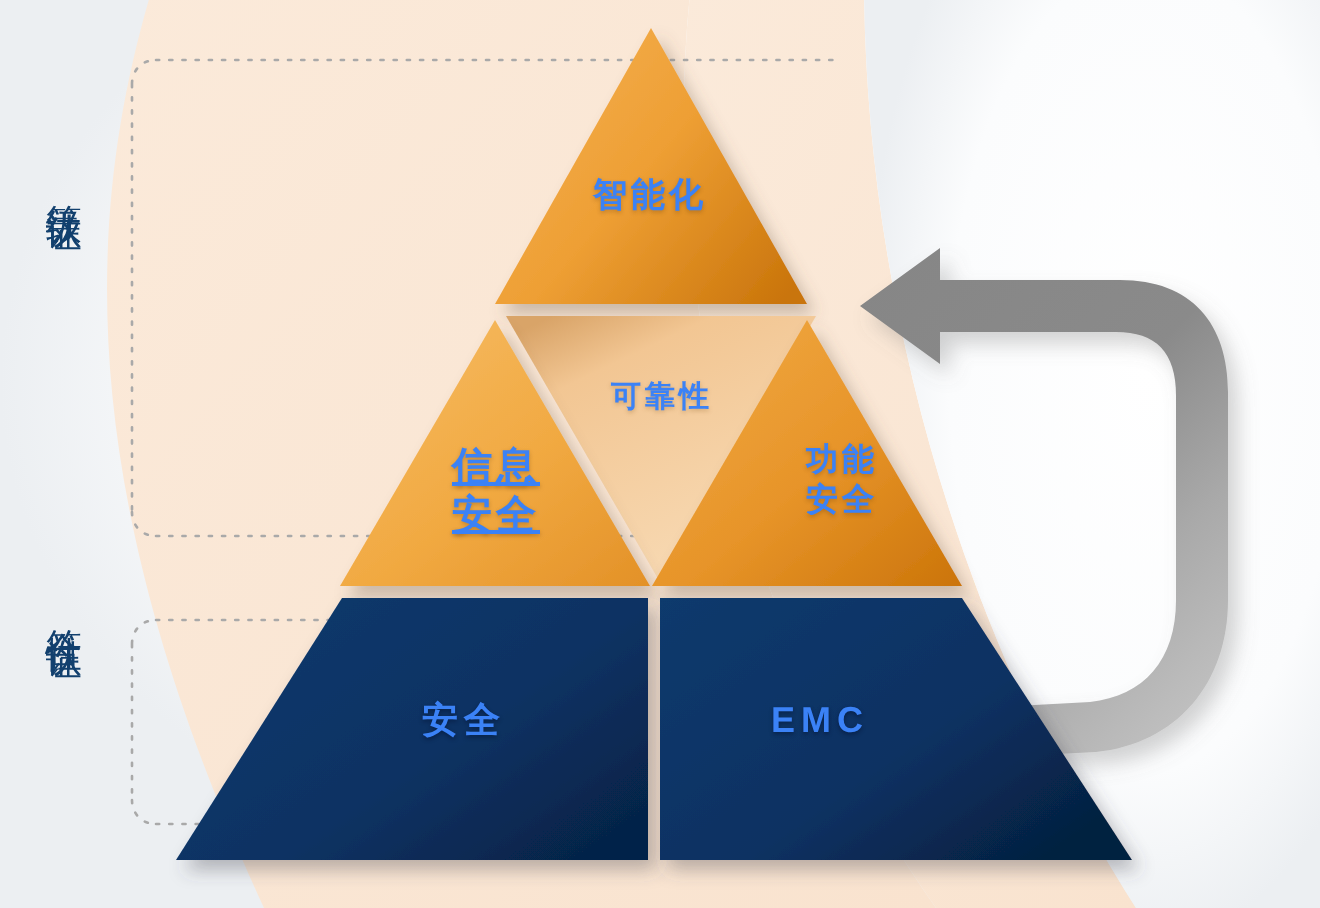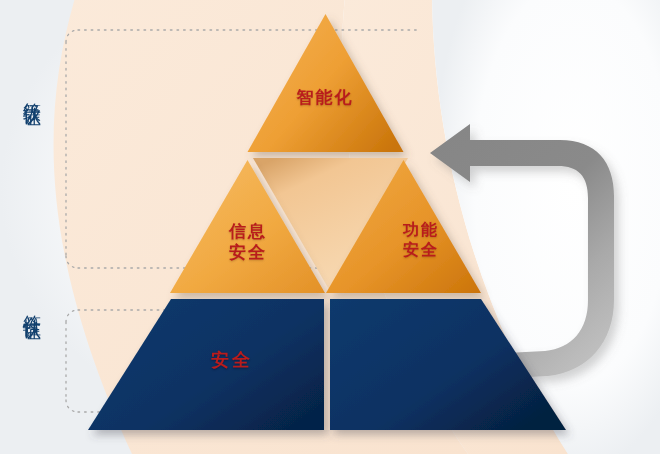--- a/index.html
+++ b/index.html
@@ -34,31 +34,31 @@
     line-height: 1.05;
     font-family: "Liberation Serif", "DejaVu Serif", serif;
     white-space: nowrap;
     user-select: none;
   }
   #label-level { left: 22px; top: 88px; }
   #label-compliance { left: 22px; top: 300px; }
 
   .node-text {
     position: absolute;
-    color: #b91c1c;
+    color: #3b82f6;
     font-weight: bold;
     text-align: center;
     line-height: 1.22;
     white-space: pre-line;
     text-shadow: 0 1px 2px rgba(90,50,10,0.30);
     user-select: none;
     pointer-events: none;
   }
   #t-smart    { left: 277px; top: 88px;  width: 96px; font-size: 17px; letter-spacing: 2px; }
-  #t-infosec  { left: 204px; top: 222px; width: 88px; font-size: 17px; letter-spacing: 2px; }
+  #t-infosec  { left: 204px; top: 222px; width: 88px; font-size: 20px; letter-spacing: 2px; text-decoration: underline; }
   #t-reliab   { left: 287px; top: 190px; width: 88px; font-size: 15px; letter-spacing: 2px; text-shadow: 0 1px 2px rgba(140,95,35,0.35); }
   #t-funcsafe { left: 377px; top: 222px; width: 88px; font-size: 16px; letter-spacing: 2px; font-family: Liberation Mono, monospace; }
   #t-safety   { left: 182px; top: 350px; width: 100px; font-size: 18px; letter-spacing: 3px; text-shadow: 0 1px 2px rgba(0,10,40,0.45); }
   #t-emc      { left: 355px; top: 350px; width: 110px; font-size: 18px; letter-spacing: 3px; text-shadow: 0 1px 2px rgba(0,10,40,0.45); }
 </style>
 </head>
 <body>
 
 <div id="stage">
 
@@ -198,17 +198,19 @@
       </g>
     </g>
   </svg>
 
   <div class="vlabel" id="label-level">等级认证</div>
   <div class="vlabel" id="label-compliance">符合性认证</div>
 
   <div class="node-text" id="t-smart">智能化</div>
   <div class="node-text" id="t-infosec">信息
 安全</div>
+  <div class="node-text" id="t-reliab">可靠性</div>
   <div class="node-text" id="t-funcsafe">功能
 安全</div>
   <div class="node-text" id="t-safety">安全</div>
+  <div class="node-text" id="t-emc">EMC</div>
 
 </div>
 
 </body></html>

